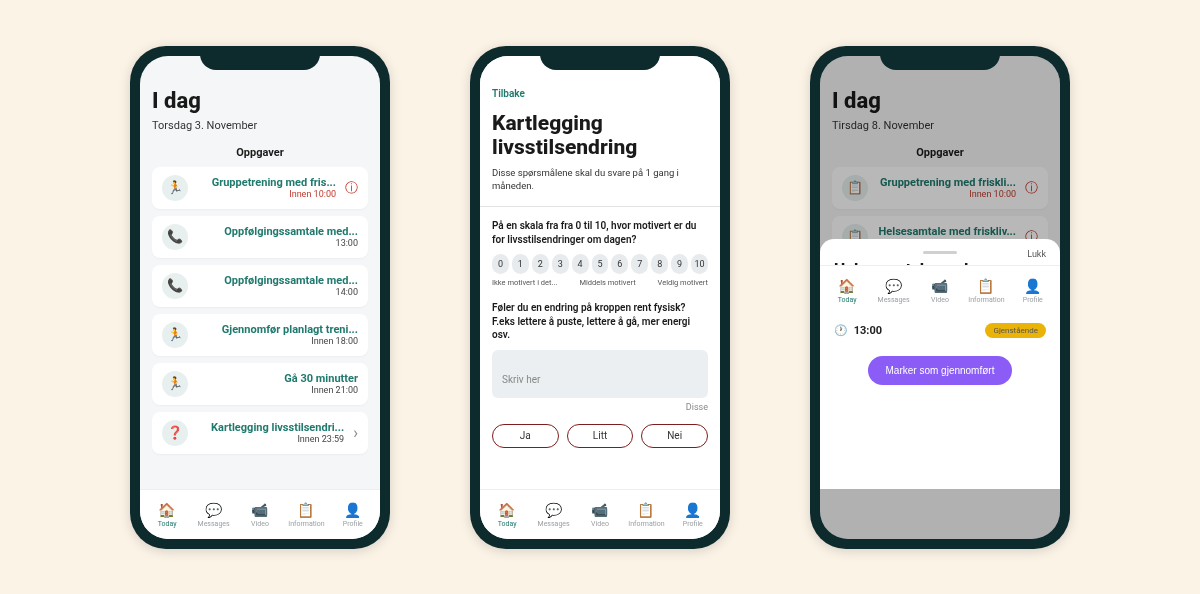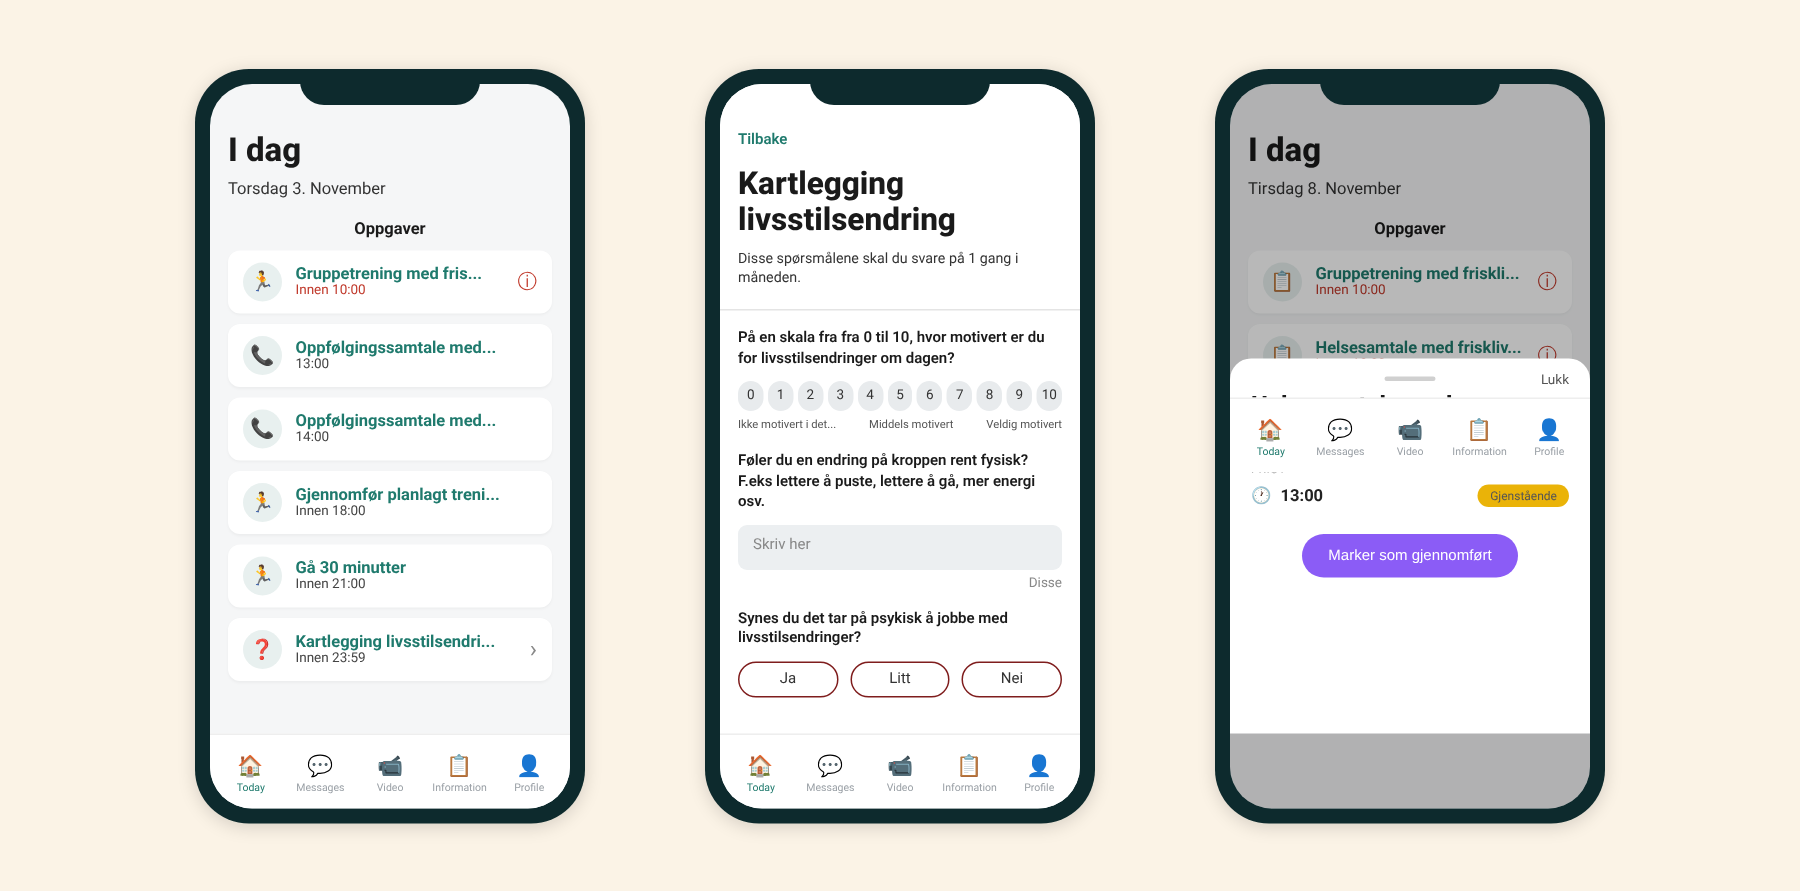--- a/index.html
+++ b/index.html
@@ -82,21 +82,21 @@
     height: 26px;
     border-radius: 50%;
     background: #e8f0ef;
     display: flex;
     align-items: center;
     justify-content: center;
     flex-shrink: 0;
     color: #1f7a6d;
     font-size: 13px;
   }
-  .task-body { flex: 1; min-width: 0; }
+  .task-body { flex: 1; min-width: 0; text-align: right; }
   .task-title {
     font-size: 11px;
     font-weight: 700;
     color: #1f7a6d;
     white-space: nowrap;
     overflow: hidden;
     text-overflow: ellipsis;
   }
   .task-time { font-size: 9px; color: #444; }
   .task-time.red { color: #c0392b; }
@@ -130,21 +130,21 @@
   .desc { font-size: 9.5px; color:#333; line-height:1.35; margin-bottom: 14px; }
   .divider { height:1px; background:#e4e4e4; margin: 0 -12px 12px; }
   .q { font-size: 10px; font-weight:600; color:#1a1a1a; line-height:1.35; margin-bottom:8px; }
   .scale { display:flex; gap:3px; margin-bottom:4px; }
   .scale-btn {
     flex:1; height:20px; border-radius:10px; background:#e8ebed; color:#333;
     font-size:9px; display:flex; align-items:center; justify-content:center;
   }
   .scale-labels { display:flex; justify-content:space-between; font-size:7.5px; color:#555; margin-bottom:14px; }
   .textarea {
-    background:#eceff1; border-radius:6px; padding:8px 10px; font-size:10px; color:#888;
+    background:#eceff1; border-radius:6px; padding:24px 10px; font-size:10px; color:#888;
     height: 30px; margin-bottom:4px;
   }
   .slett { text-align:right; font-size:9px; color:#888; margin-bottom:12px; }
   .choice-row { display:flex; gap:8px; }
   .choice {
     flex:1; height:24px; border:1px solid #7f1d1d; border-radius:12px; background:#fff;
     font-size:10px; display:flex; align-items:center; justify-content:center; color:#333;
   }
 
   
@@ -297,21 +297,20 @@
       <div class="scale-labels">
         <span>Ikke motivert i det...</span>
         <span>Middels motivert</span>
         <span>Veldig motivert</span>
       </div>
 
       <div class="q">Føler du en endring på kroppen rent fysisk? F.eks lettere å puste, lettere å gå, mer energi osv.</div>
       <div class="textarea">Skriv her</div>
       <div class="slett">Disse</div>
 
-      <div class="q">Synes du det tar på psykisk å jobbe med livsstilsendringer?</div>
       <div class="choice-row">
         <div class="choice">Ja</div>
         <div class="choice">Litt</div>
         <div class="choice">Nei</div>
       </div>
     </div>
 
     <div class="bottom-nav">
       <div class="nav-item active">
           <span class="nav-icon">🏠</span>

